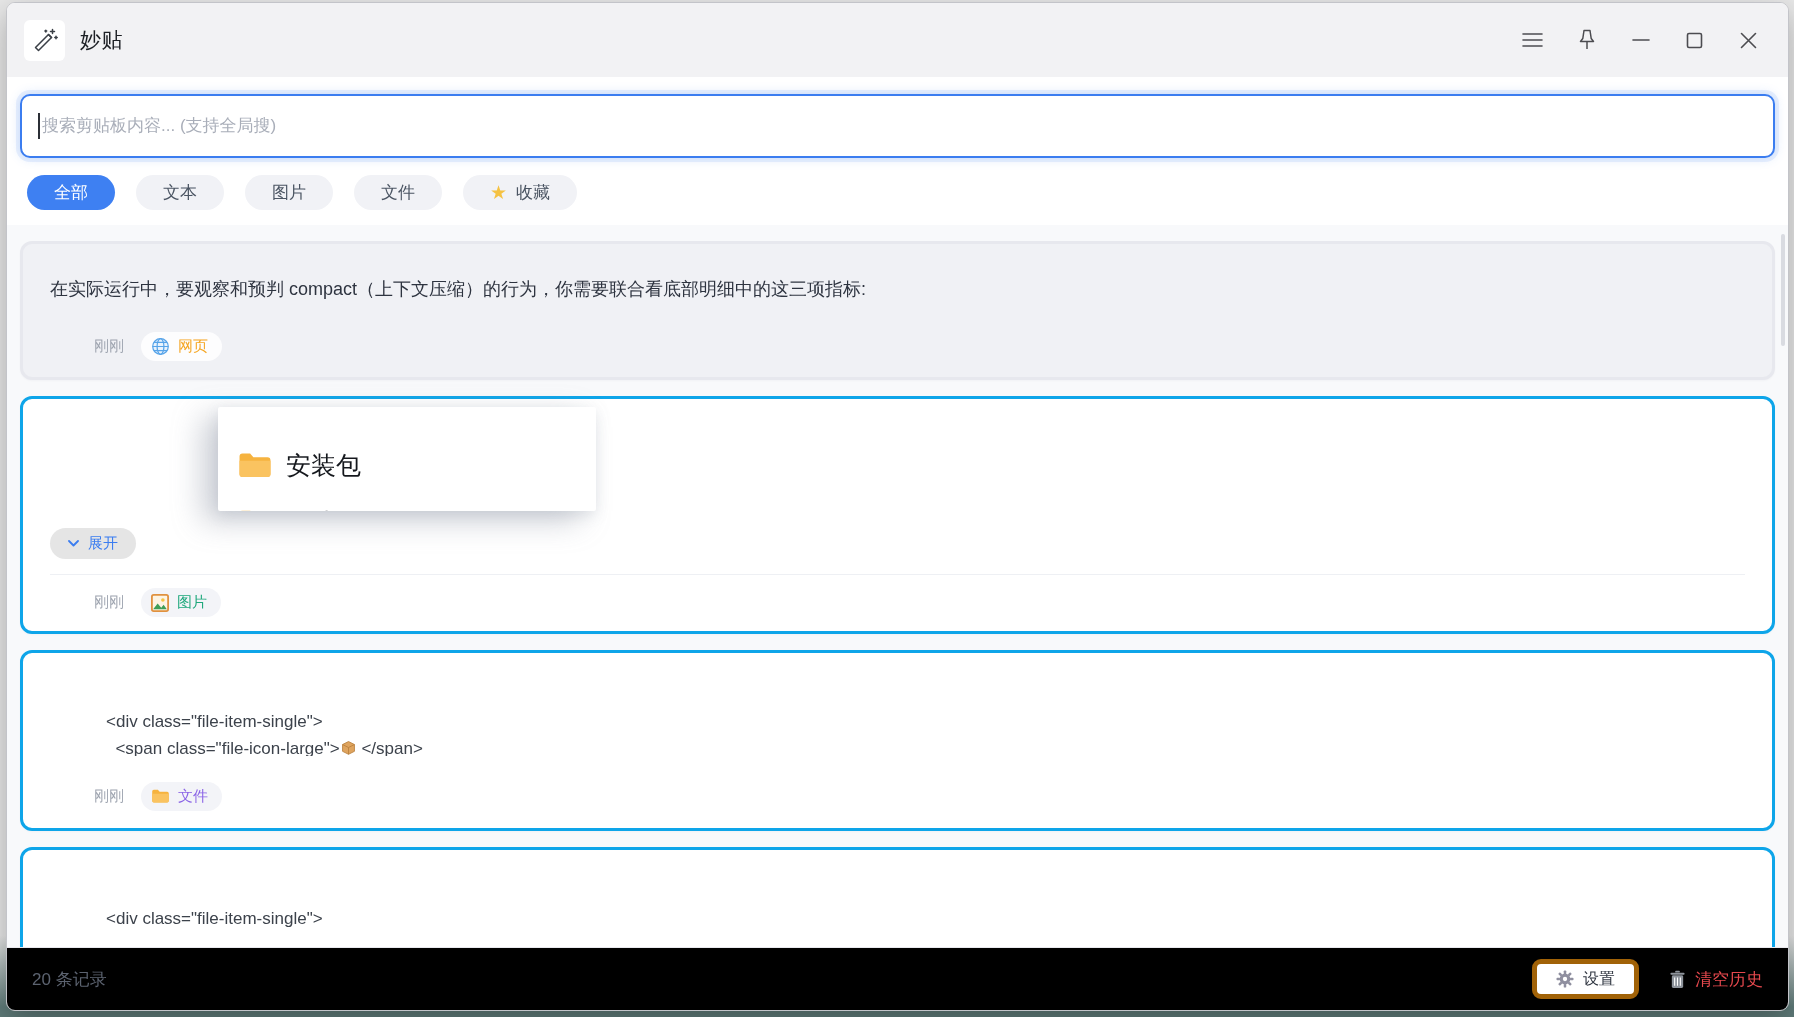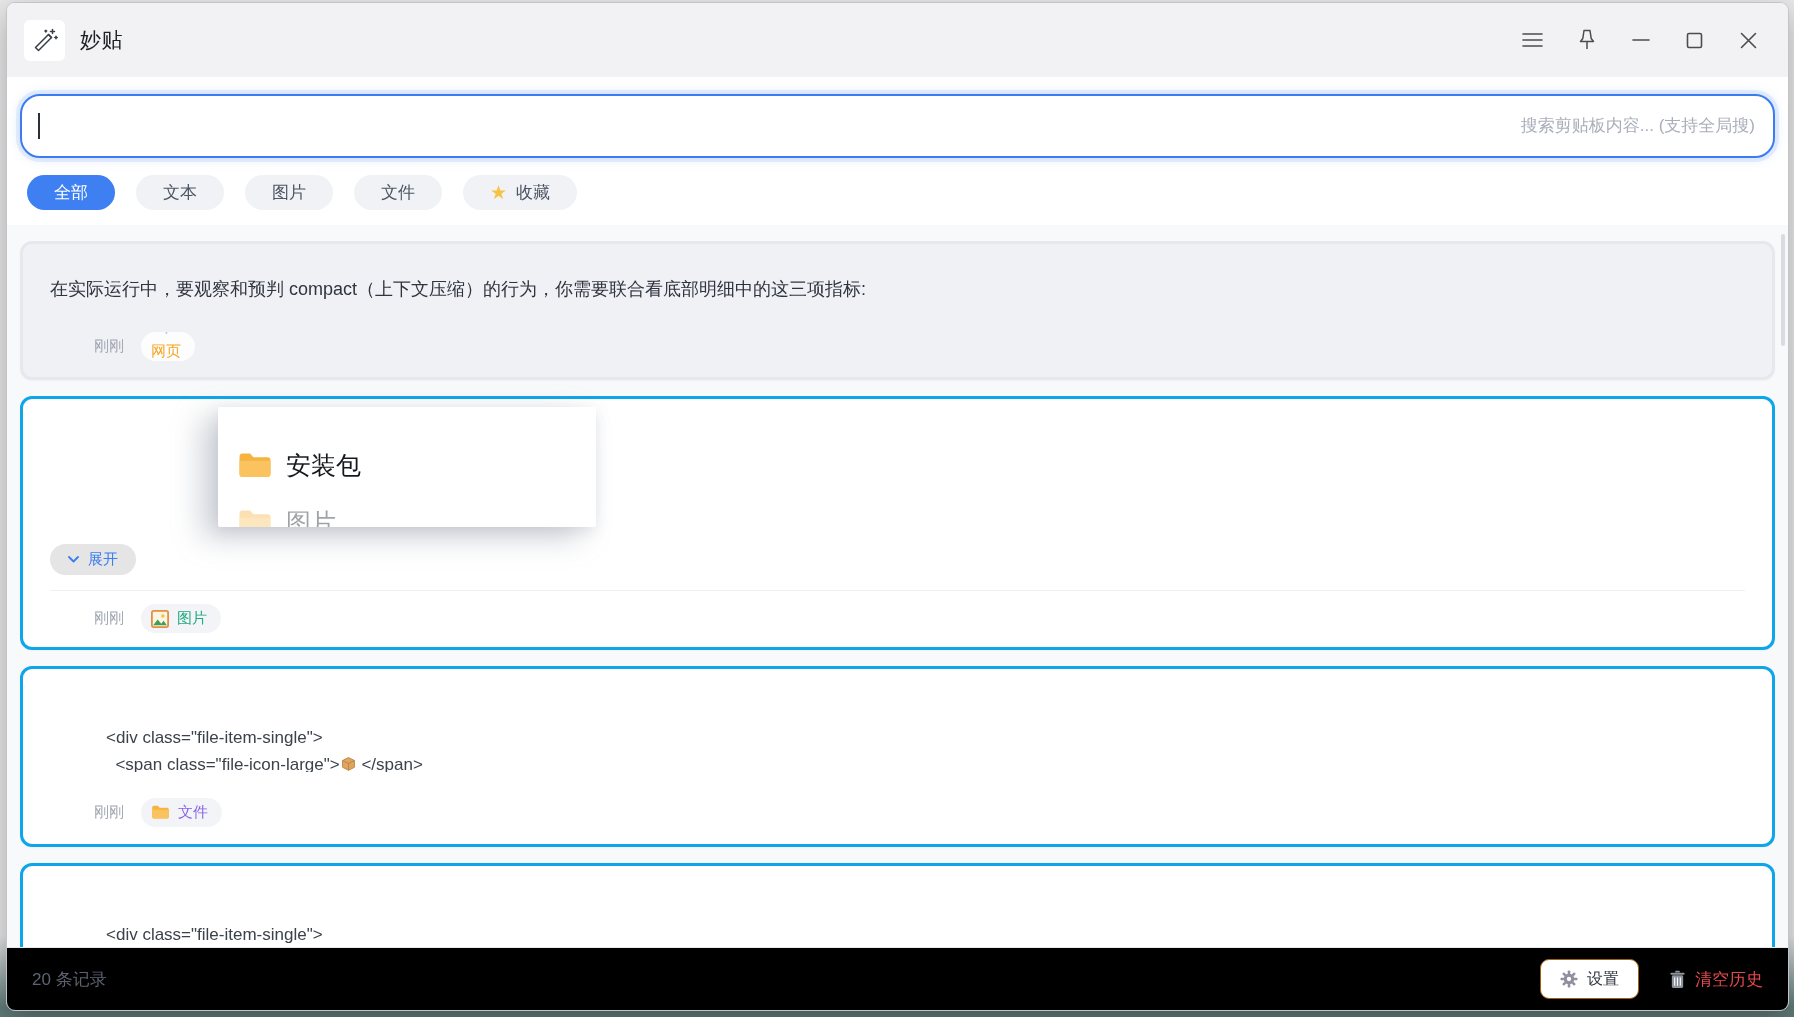--- a/index.html
+++ b/index.html
@@ -18,49 +18,48 @@
   
   .titlebar { height: 74px; flex: 0 0 74px; background: #f2f2f4; display: flex; align-items: center; padding: 0 26px 0 17px; }
   .app-icon { width: 41px; height: 41px; background: #fff; border-radius: 6px; display: flex; align-items: center; justify-content: center; margin-right: 15px; }
   .app-title { font-size: 21px; color: #1d2025; font-weight: 500; letter-spacing: .5px; }
   .win-controls { margin-left: auto; display: flex; align-items: center; gap: 27px; }
   .win-btn { width: 27px; height: 27px; display: flex; align-items: center; justify-content: center; cursor: default; }
   
   .toolbar { background: #fff; padding: 17px 13px 15px; flex: 0 0 auto; }
   .search-wrap { position: relative; }
   .search-input {
-    width: 100%; height: 64px; border: 2px solid #3b7df0; border-radius: 20px;
+    width: 100%; height: 64px; border: 2px solid #3b7df0; border-radius: 10px;
     padding: 0 18px 0 20px; font-size: 17px; color: #2b2f36; outline: none;
     font-family: inherit;
     box-shadow: 0 0 0 4px rgba(59,125,240,.10), 0 0 12px rgba(59,125,240,.22);
-    text-align: right;
   }
   .search-input::placeholder { color: #a9aeb9; }
   .caret { position: absolute; left: 18px; top: 19px; width: 1.5px; height: 26px; background: #2b2f36; }
   .tabs { display: flex; align-items: center; gap: 21px; margin-top: 17px; padding: 0 7px; }
   .tab { display: inline-flex; align-items: center; gap: 9px; height: 35px; padding: 0 27px;
          border-radius: 21px; background: #f1f2f6; color: #4b5563; font-size: 17px; cursor: default; }
   .tab.active { background: #3e80f2; color: #fff; }
   .tab .star { color: #f5c242; font-size: 19px; line-height: 1; }
   
   .list { flex: 1 1 auto; background: #f8f9fb; padding: 16px 13px 0; display: flex; flex-direction: column; gap: 16px; overflow: hidden; position: relative; }
   .card { border-radius: 12px; background: #fff; border: 3px solid #0ea5e9; box-shadow: 0 1px 2px rgba(30,35,60,.03); flex: 0 0 auto; }
   .card.gray { background: #f0f1f5; border-color: #e7e8ee; }
   .card-text { padding: 33px 27px 16px; }
   .item-text { font-size: 18px; color: #2e3440; line-height: 1.4; margin-bottom: 30px; }
   .meta { display: flex; align-items: center; gap: 17px; margin-left: 44px; }
   .time { color: #a0a6b1; font-size: 15px; }
   .tag { display: inline-flex; align-items: center; gap: 8px; height: 29px; padding: 0 14px 0 10px; border-radius: 15px; font-size: 15px; background: #f3f4f8; }
-  .card.gray .tag { background: #fdfdfe; flex-direction: column; }
+  .card.gray .tag { background: #fdfdfe; }
   .tag-web { color: #f5a623; }
   .tag-image { color: #1fa87c; }
   .tag-file { color: #8a63e6; }
   
   .card-image { padding: 8px 27px 14px; }
-  .img-preview { margin-left: 168px; width: 378px; height: 120px; overflow: hidden;
+  .img-preview { margin-left: 168px; width: 378px; height: 104px; overflow: hidden;
                  background: #fff; border-radius: 2px; padding: 42px 0 0 19px;
                  box-shadow: -16px 10px 30px rgba(130,137,155,.40), 0 4px 14px rgba(130,137,155,.18); }
   .folder-row { display: flex; align-items: center; gap: 13px; font-size: 25px; color: #15181d; font-weight: 500; }
   .folder-row + .folder-row { margin-top: 24px; opacity: .4; }
   .expand-btn { margin-top: 17px; display: inline-flex; align-items: center; gap: 9px; height: 31px; padding: 0 18px;
                 border-radius: 16px; background: #e5e5e5; color: #3b7df0; font-size: 15px; cursor: default; }
   .divider { height: 1px; background: #eef0f4; margin: 15px 0 13px; }
   
   .card-file { padding: 55px 27px 17px; }
   .code-clip { margin-left: 56px; height: 48px; overflow: hidden; }
@@ -68,21 +67,21 @@
   .code-line { white-space: pre; font-size: 17px; line-height: 27px; color: #3c424b; }
   .pkg-icon { display: inline-block; vertical-align: -2px; }
   .card-file .meta { margin-top: 26px; }
   .card-clipped { height: 170px; }
   .scroll-thumb { position: absolute; right: 3px; top: 9px; width: 4px; height: 112px; border-radius: 2px; background: #d9dbe1; }
   
   .footer { flex: 0 0 63px; background: #000000; border-top: 1px solid #e9e9ee; display: flex; align-items: center; padding: 0 25px; }
   .record-count { color: #5c6370; font-size: 17px; }
   .footer-right { margin-left: auto; display: flex; align-items: center; gap: 30px; }
   .settings-btn { display: inline-flex; align-items: center; gap: 9px; height: 40px; padding: 0 19px;
-                  background: #fff; border: 1px solid #a16207; border-radius: 9px; font-size: 16px; color: #2f3540;
+                  background: #fff; border: 5px solid #a16207; border-radius: 9px; font-size: 16px; color: #2f3540;
                   box-shadow: 0 1px 2px rgba(0,0,0,.04); cursor: default; }
   .clear-btn { display: inline-flex; align-items: center; gap: 9px; font-size: 17px; color: #e5484d; cursor: default; }
 </style>
 </head>
 <body>
 
 <div class="window">
 
   <div class="titlebar">
     <div class="app-icon">

